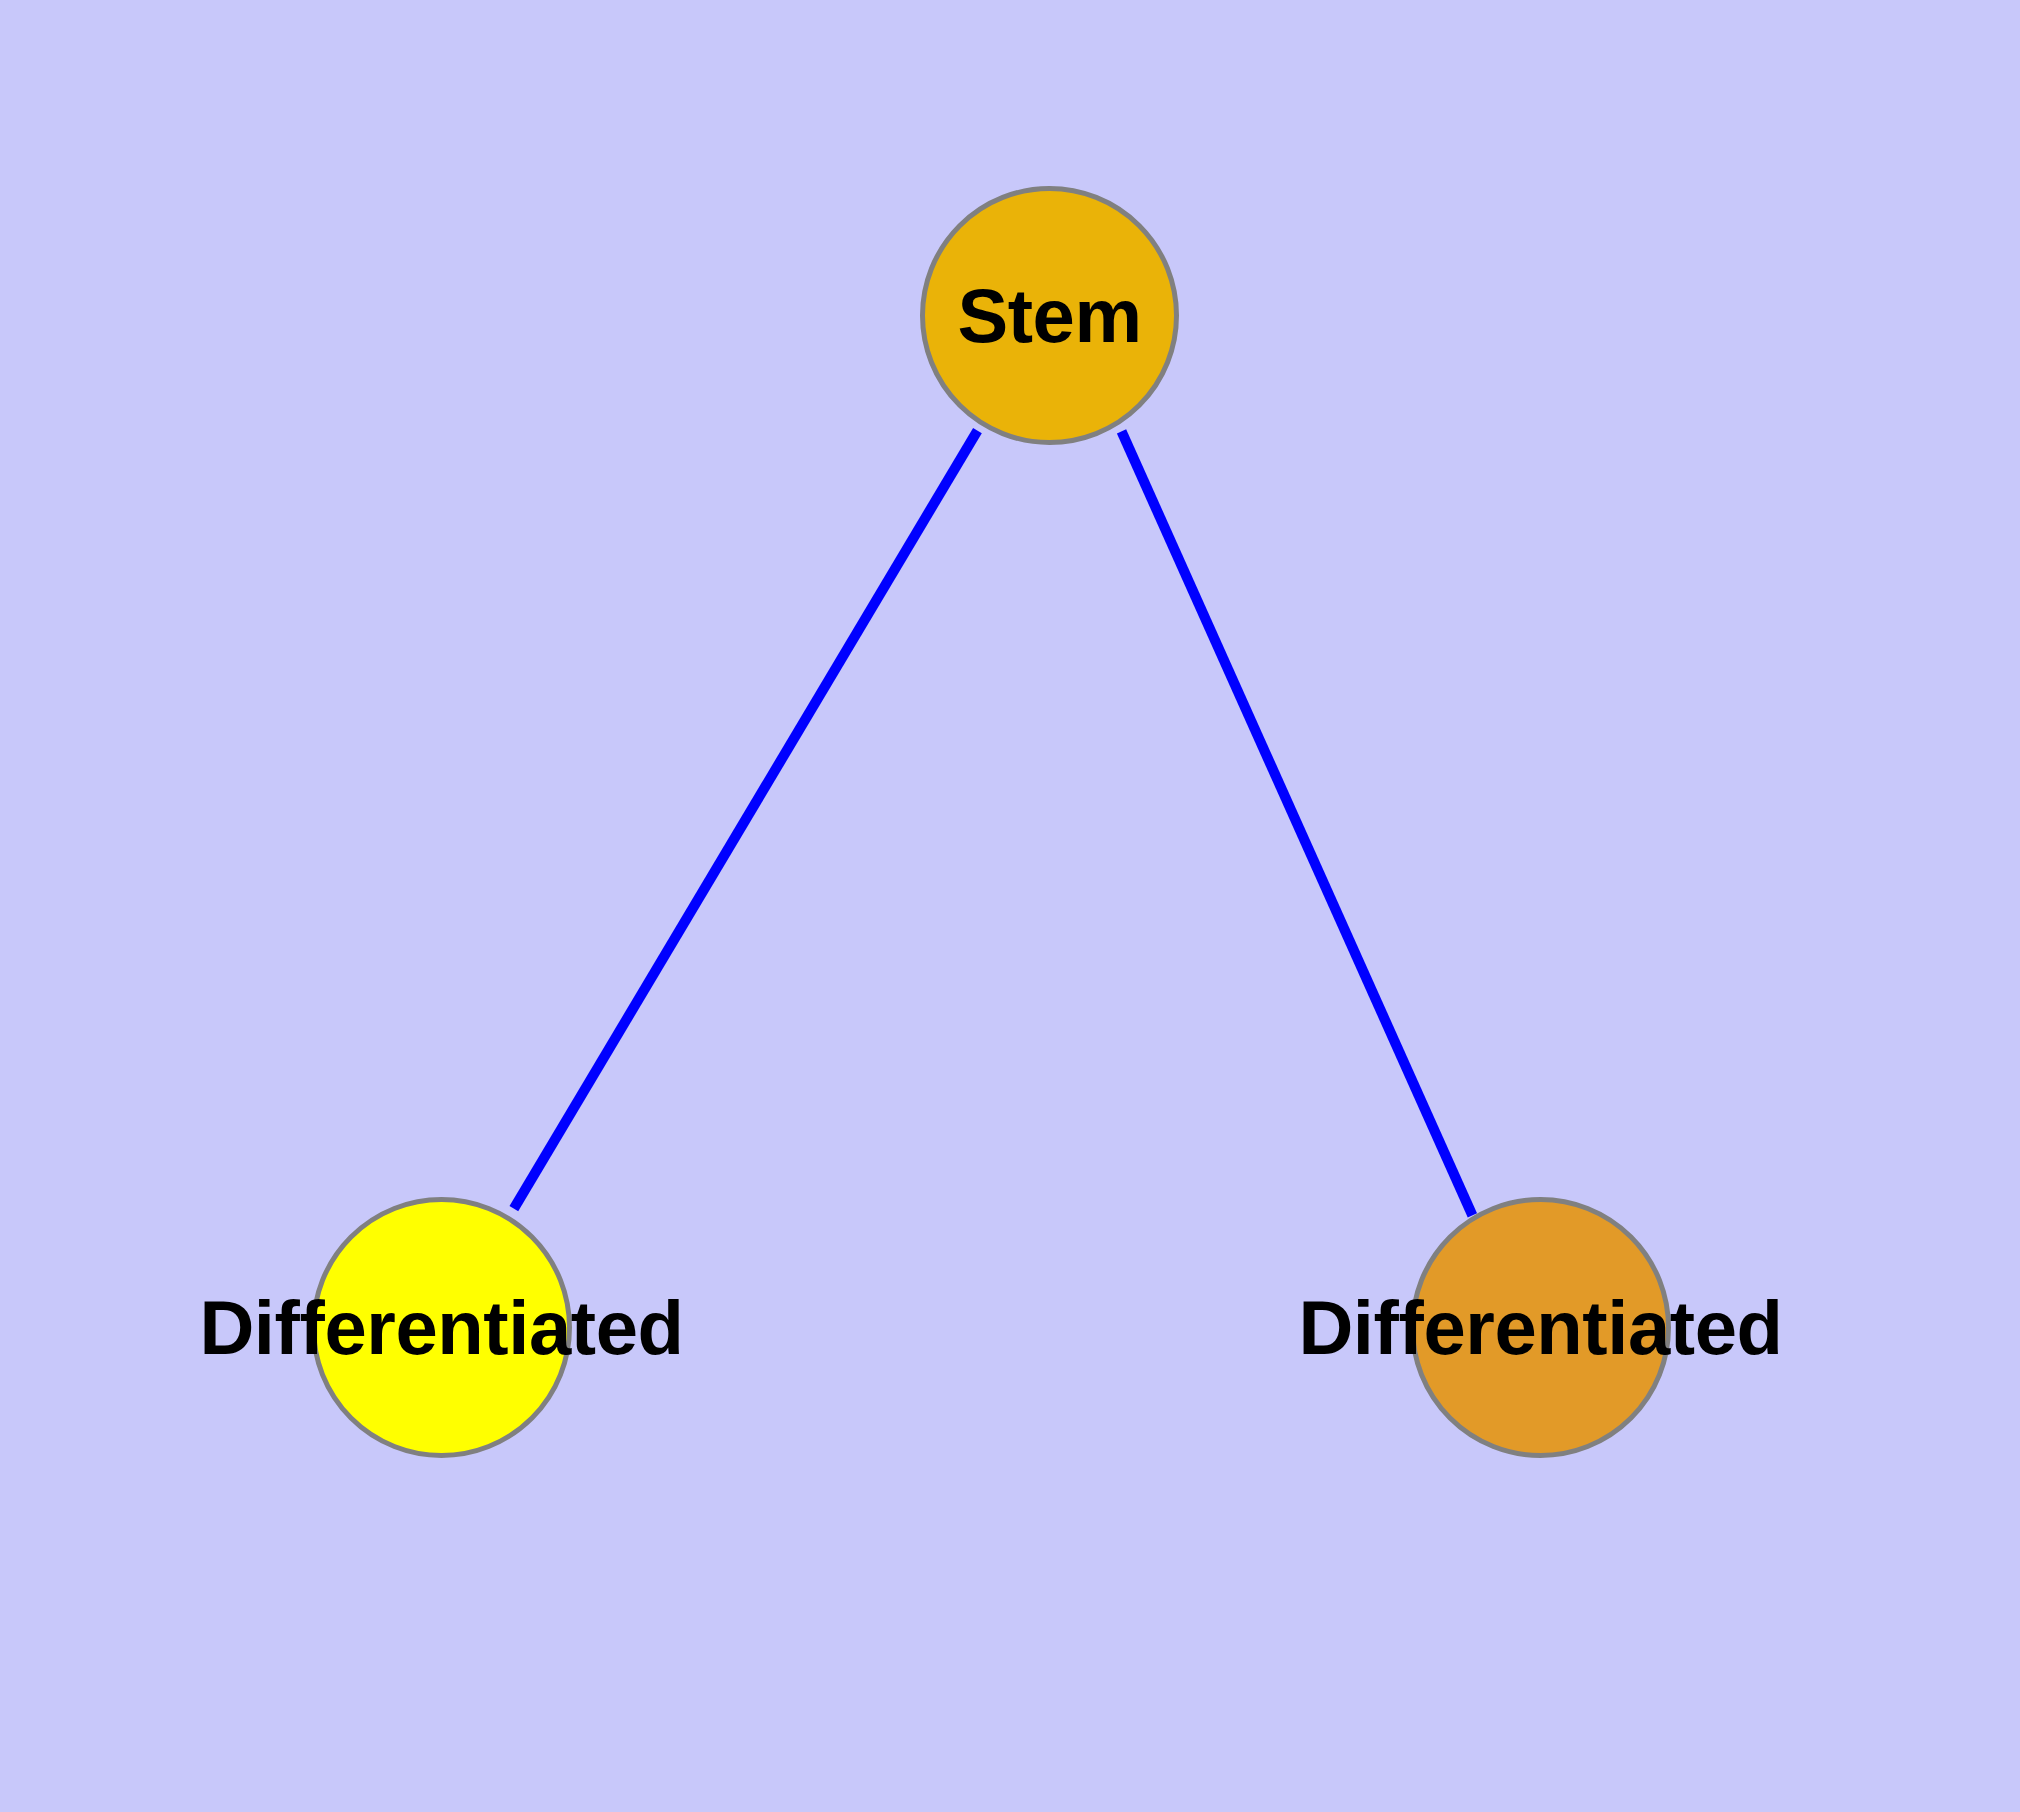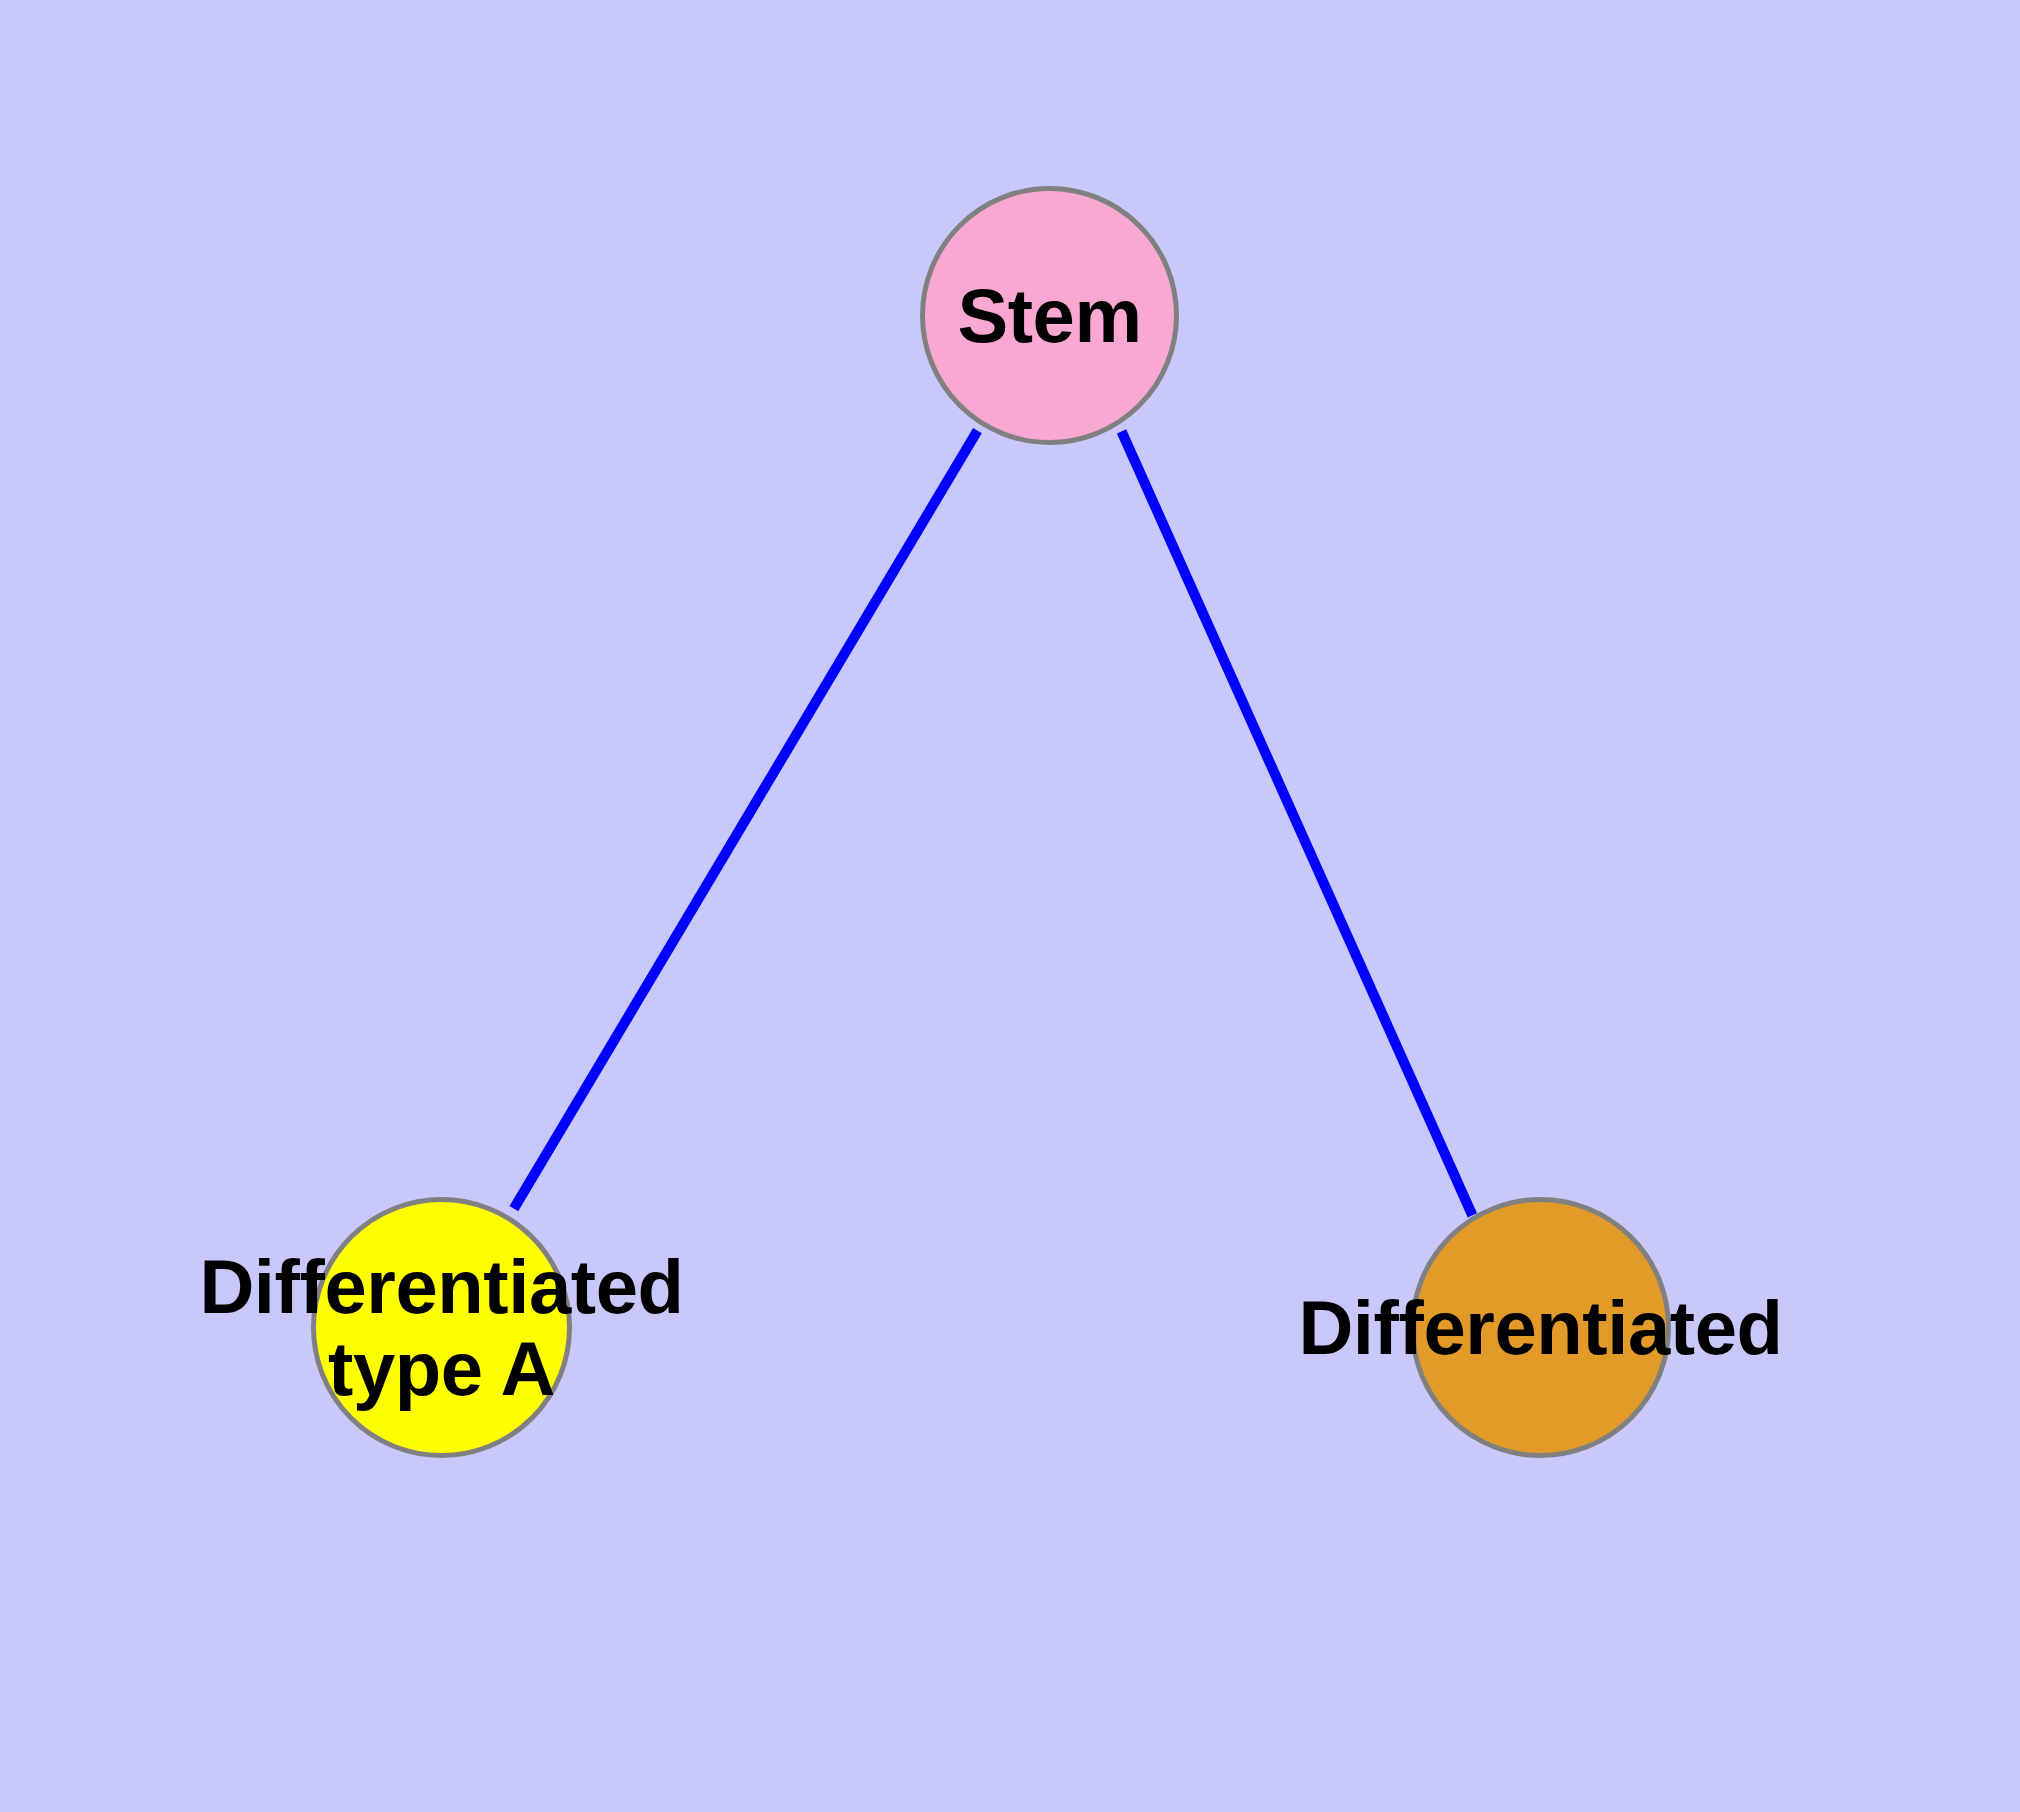--- a/index.html
+++ b/index.html
@@ -46,21 +46,21 @@
     font-size: 76px;
     line-height: 1.08;
     letter-spacing: -0.4px;
     pointer-events: none;
   }
   #node-stem {
     left: 920px;
     top: 186px;
     width: 259px;
     height: 259px;
-    background: #f9a8d4;
+    background: #eab308;
     border: 5.1px solid #808080;
   }
   #node-diff-a {
     left: 311px;
     top: 1197px;
     width: 261px;
     height: 261px;
     background: #ffff00;
     border: 5.1px solid #808080;
   }
@@ -81,21 +81,21 @@
   <svg id="edge-layer" viewBox="0 0 2384 2138">
     <line x1="1153" y1="508" x2="606" y2="1426" stroke="#0000ff" stroke-width="12" stroke-linecap="butt"></line>
     <line x1="1323" y1="509" x2="1737" y2="1434" stroke="#0000ff" stroke-width="12" stroke-linecap="butt"></line>
   </svg>
 
   <div class="node" id="node-stem">
     <span class="node-label">Stem</span>
   </div>
 
   <div class="node" id="node-diff-a">
-    <span class="node-label"><span>Differentiated</span><br><span>type A</span></span>
+    <span class="node-label"><span>Differentiated</span><br></span>
   </div>
 
   <div class="node" id="node-diff-b">
     <span class="node-label"><span>Differentiated</span><br></span>
   </div>
 
 </div>
 
 
 </body></html>

